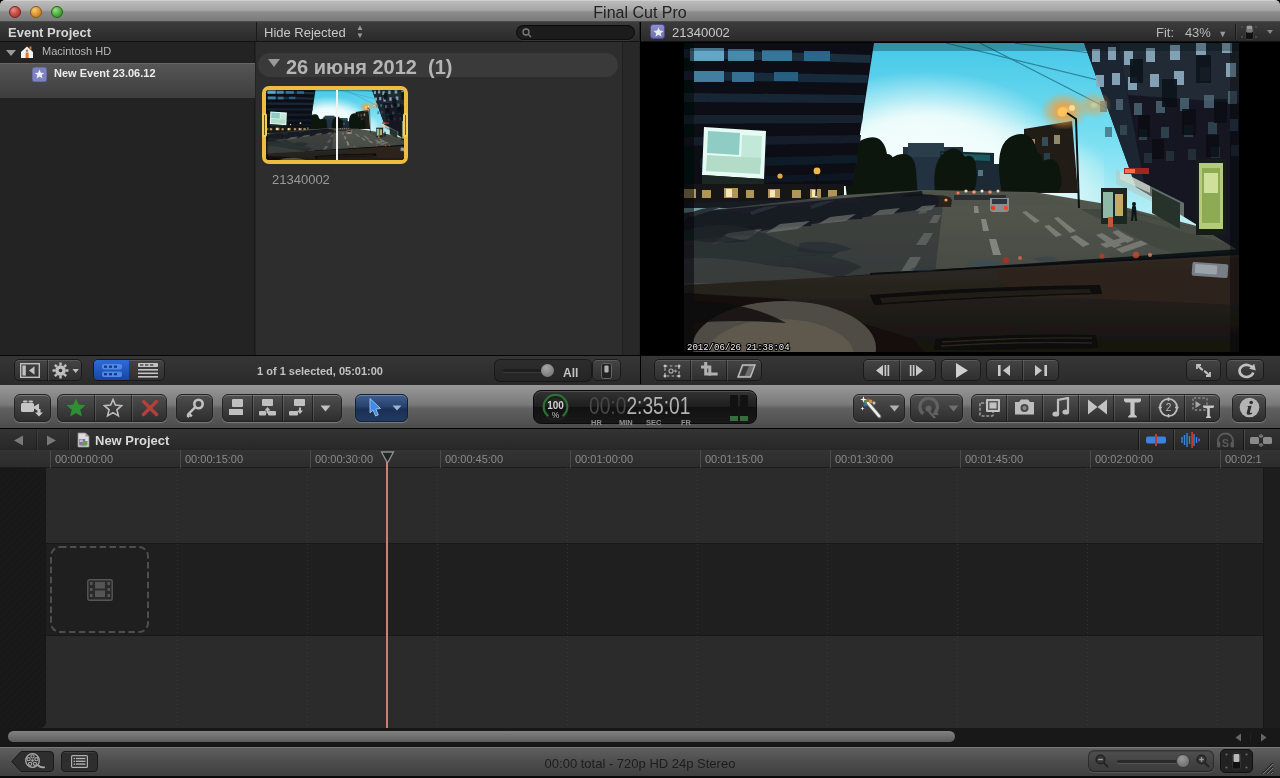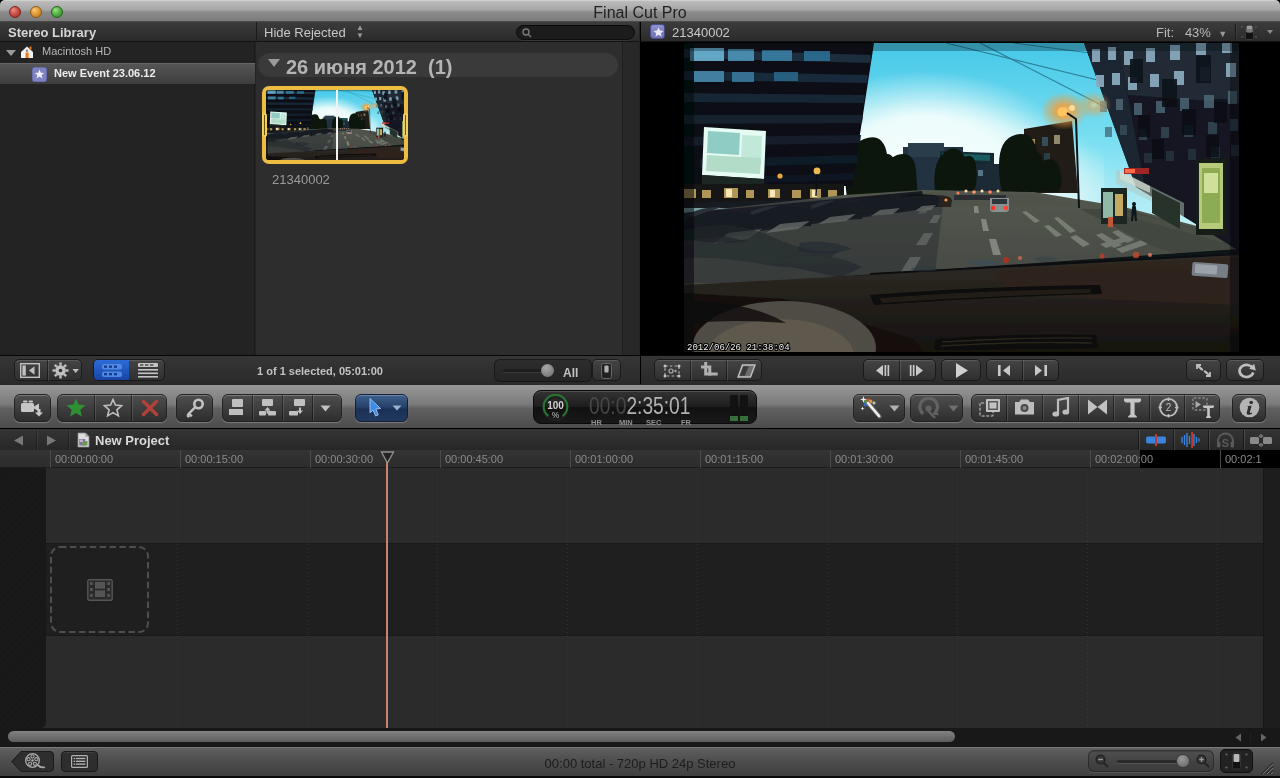--- a/index.html
+++ b/index.html
@@ -26,21 +26,21 @@
 .phead .lbl { position:absolute; top:3px; font-size:13px; color:#d6d6d6; font-weight:bold; }
 #eh .lbl { left:8px; }
 #bh .hr { position:absolute; left:7px; top:3px; font-size:13px; color:#c8c8c8; font-weight:normal; }
 #bh .updn { position:absolute; left:99px; top:2px; font-size:8px; color:#9a9a9a; line-height:8px; }
 #search { position:absolute; left:259px; top:3px; width:119px; height:15px; border-radius:8px; background:#1c1c1c; border:1px solid #0e0e0e; border-top:1px solid #0a0a0a; box-shadow:0 1px 0 rgba(255,255,255,.06);}
 #search svg { position:absolute; left:5px; top:2px; }
 
 
 #elib { left:0; top:20px; width:255px; height:313px; background:#232323; border-right:1px solid #1a1a1a; }
 .erow { position:absolute; left:0; width:255px; height:20px; }
-#erow2 { top:21px; height:21px; background:linear-gradient(#555,#3d3d3d); border-top:1px solid #666;padding-left:30px; }
+#erow2 { top:21px; height:35px; background:linear-gradient(#555,#3d3d3d); border-top:1px solid #666;padding-left:30px; }
 .erow .tx { position:absolute; top:3px; font-size:11px; color:#b8b8b8; }
 #erow2 .tx { color:#ececec; font-weight:bold; top:3px; }
 .disc { position:absolute; left:6px; top:8px; width:0; height:0; border-left:5px solid transparent; border-right:5px solid transparent; border-top:6px solid #9a9a9a; }
 
 
 #browser { left:256px; top:20px; width:366px; height:313px; background:#2d2d2d; }
 #bscroll { left:622px; top:20px; width:17px; height:313px; background:#282828; border-left:1px solid #1f1f1f; }
 #datepill { position:absolute; left:2px; top:11px; width:360px; height:24px; background:#3a3a3a; border-radius:13px; }
 #datepill .d { position:absolute; left:10px; top:6px; width:0; height:0; border-left:6px solid transparent; border-right:6px solid transparent; border-top:8px solid #9a9a9a; }
 #datepill .t { position:absolute; left:28px; top:3px; font-size:20px; font-weight:bold; color:#b4b4b4; }
@@ -72,21 +72,21 @@
 
 #dash { position:absolute; left:533px; top:5px; width:224px; height:34px; border-radius:8px; background:linear-gradient(#333 0%, #1d1d1d 50%, #111 51%, #191919 100%); border:1px solid #0a0a0a; box-shadow:inset 0 1px 0 rgba(255,255,255,.15); }
 #dash .tc { color:#b2b2b2; }
 #dash .tcdim { color:#474747; }
 #dash .tlabels { position:absolute; left:0; top:27px; width:224px; font-size:7.5px; font-weight:bold; color:#939393; }
 #dash .tlabels span { position:absolute; }
 
 
 #tlhead { left:0; top:428px; width:1280px; height:22px; background:linear-gradient(#343434,#272727); border-top:1px solid #000; }
 #tlhead .pname { position:absolute; left:95px; top:4px; font-size:13px; font-weight:bold; color:#d8d8d8; }
-#ruler { left:0; top:450px; width:1140px; height:18px; background:linear-gradient(#343434,#2c2c2c); border-bottom:1px solid #1c1c1c; }
+#ruler { left:0; top:450px; width:1280px; height:18px; background:linear-gradient(#343434,#2c2c2c); border-bottom:1px solid #1c1c1c; }
 .rlab { position:absolute; top:3px; font-size:11px; color:#8a8a8a; }
 .rtick { position:absolute; top:0px; width:1px; height:18px; background:#4a4a4a; }
 #tlbody { left:0; top:468px; width:1280px; height:278px; background:#2b2b2b; }
 .band-dark { position:absolute; left:0; top:75px; width:1280px; height:93px; background:#1f1f1f; border-top:1px solid #191919; border-bottom:1px solid #191919; }
 #gutter { position:absolute; left:0; top:0; width:46px; height:260px; background:#181818; background-image:repeating-linear-gradient(135deg, rgba(255,255,255,.008) 0 2px, transparent 2px 5px); border-right:1px solid #171717; border-radius:0 0 6px 0; }
 #rgutter { position:absolute; right:0; top:0; width:17px; height:260px; background:#1d1d1d; border-left:1px solid #171717; }
 .vdots { position:absolute; top:0; width:1px; height:260px; background-image:repeating-linear-gradient(#4a4a4a 0 1px, transparent 1px 4px); opacity:.42; }
 #placeholder { position:absolute; left:50px; top:78px; width:101px; height:88px; }
 #hsb { position:absolute; left:0px; top:260px; width:1280px; height:18px; background:#181818; }
 #hsb .thumb { position:absolute; left:8px; top:3px; width:947px; height:11px; border-radius:6px; background:linear-gradient(#828282,#5c5c5c); }
@@ -414,21 +414,21 @@
 
   <div id="titlebar" class="abs">
     <div class="tl" id="tl-r"></div>
       <div class="tl" id="tl-o"></div>
       <div class="tl" id="tl-g"></div>
     <div class="title">Final Cut Pro</div>
   </div>
 
   <div id="panels" class="abs">
     <div id="eh" class="phead">
-        <span class="lbl">Stereo Library</span>
+        <span class="lbl">Event Project</span>
       </div>
     <div id="bh" class="phead">
       <span class="hr">Hide Rejected</span>
       <span class="updn">▲<br>▼</span>
       <div id="search">
           <svg width="10" height="10" viewBox="0 0 10 10">
             <circle cx="4" cy="4" r="3" fill="none" stroke="#7a7a7a" stroke-width="1.4"></circle>
             <line x1="6.2" y1="6.2" x2="9" y2="9" stroke="#7a7a7a" stroke-width="1.4"></line>
           </svg>
         </div>

